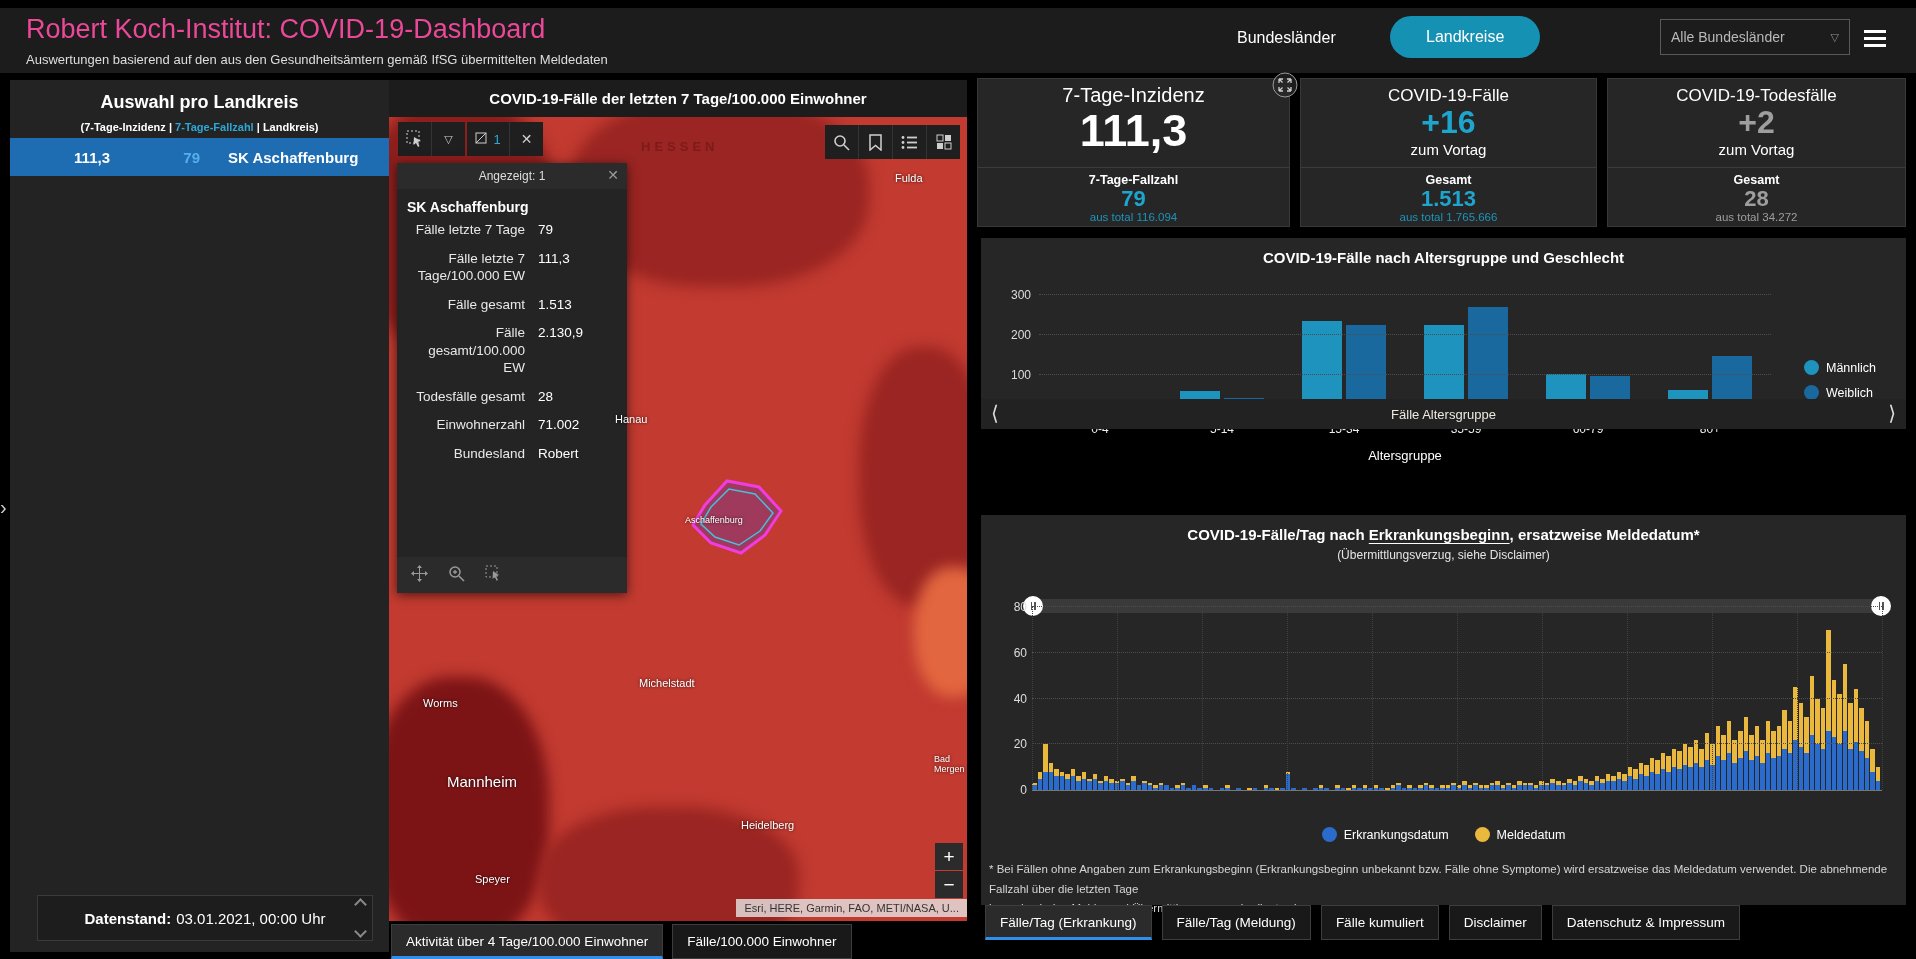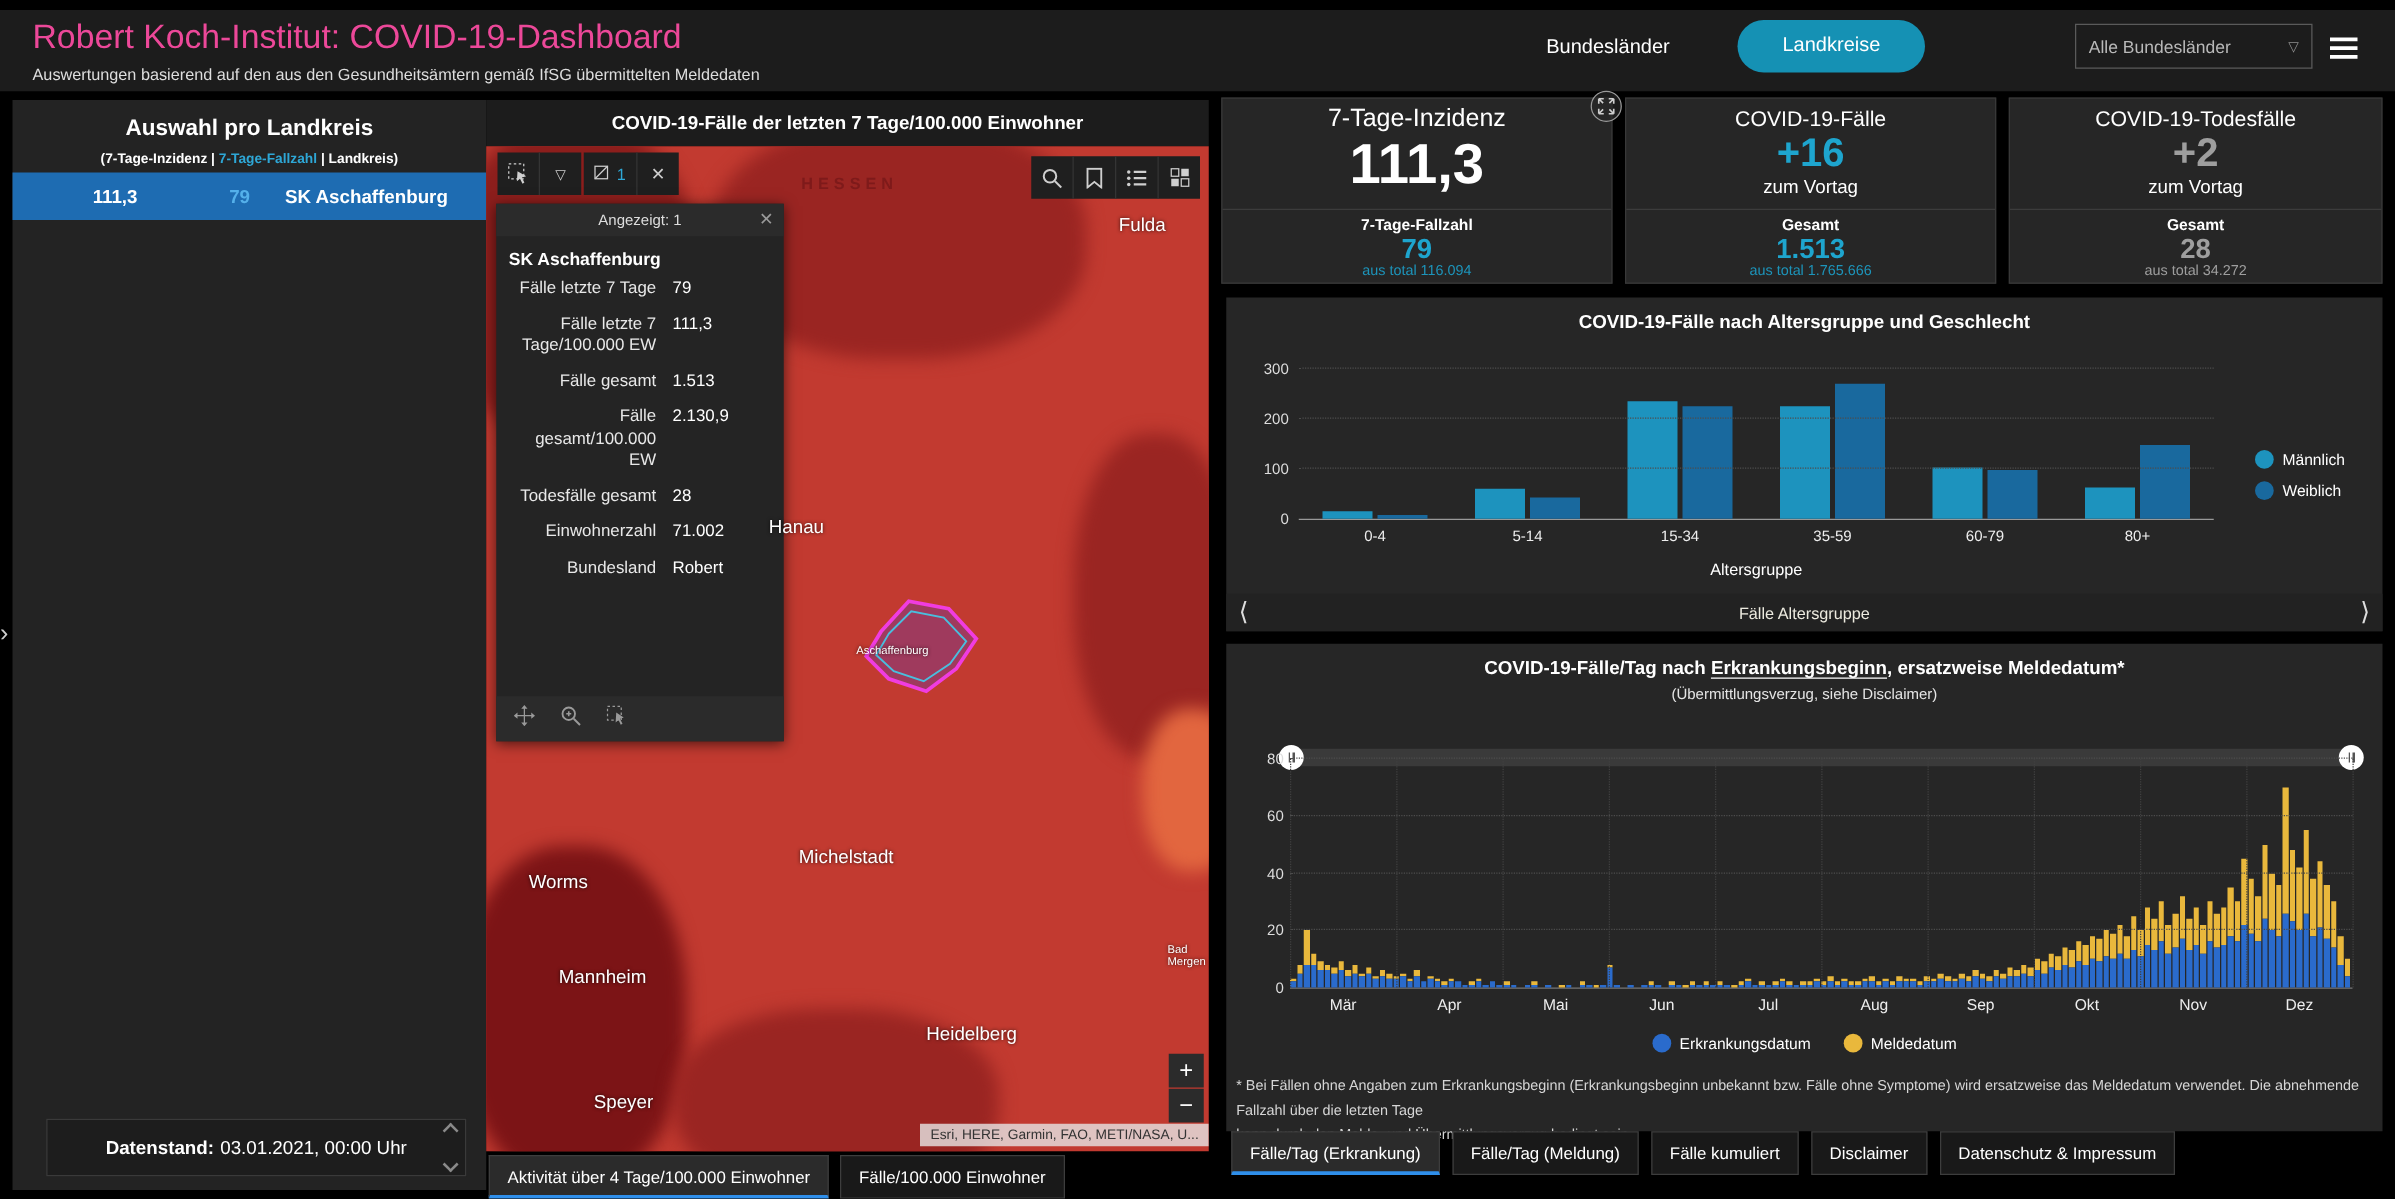--- a/index.html
+++ b/index.html
@@ -36,21 +36,21 @@
   .chev.up{transform:rotate(-135deg);}
   .chev.down{transform:rotate(45deg);}
   #ds-scroll{position:absolute;right:5px;top:4px;bottom:4px;display:flex;flex-direction:column;justify-content:space-between;align-items:center;width:14px;}
   #edge-arrow{position:absolute;left:0px;top:496px;color:#cfcfcf;font-size:20px;}
   
   #map-panel{position:absolute;left:389px;top:80px;width:578px;height:879px;}
   #map-title{height:37px;background:#1c1c1c;display:flex;align-items:center;justify-content:center;
              font-size:15px;font-weight:bold;}
   #map-body{position:absolute;left:0;top:37px;width:578px;height:804px;background:#c23a30;overflow:hidden;}
   .patch{position:absolute;border-radius:45%;filter:blur(7px);}
-  .city{position:absolute;font-size:15px;color:#fff;text-shadow:0 0 3px rgba(0,0,0,.8);}
+  .city{position:absolute;font-size:11px;color:#fff;text-shadow:0 0 3px rgba(0,0,0,.8);}
   .city.big{font-size:15px;}
   .city.tiny{font-size:9px;}
   .city.region{font-size:13px;font-weight:bold;letter-spacing:4px;color:#7e1a1a;text-shadow:none;}
   .city.wrap{width:44px;white-space:normal;line-height:1.1;}
   .mtool{position:absolute;background:#1f1f1f;display:flex;align-items:stretch;height:34px;}
   .mtool .cell{width:33px;display:flex;align-items:center;justify-content:center;border-right:1px solid #343434;cursor:pointer;color:#cfcfcf;}
   .mtool .cell:last-child{border-right:none;}
   #popup{position:absolute;left:8px;top:46px;width:230px;height:430px;background:#242424;box-shadow:0 2px 10px rgba(0,0,0,.6);}
   #popup-hdr{height:26px;background:#2b2b2b;display:flex;align-items:center;justify-content:center;font-size:12px;color:#ddd;position:relative;}
   #popup-close{position:absolute;right:8px;top:4px;color:#9a9a9a;font-size:14px;cursor:pointer;}
@@ -74,21 +74,21 @@
   .c-title.xl{font-size:20px;margin-top:5px;}
   .c-big{font-size:32px;font-weight:bold;line-height:1.05;}
   .c-big.xl{font-size:45px;}
   .c-mid{font-size:15px;margin-top:1px;}
   .c-sublabel{font-size:12.5px;font-weight:bold;margin-top:5px;}
   .c-subval{font-size:22px;font-weight:bold;line-height:1.1;}
   .c-subtotal{font-size:11.5px;}
   #expand-ic{position:absolute;left:1272px;top:72px;cursor:pointer;}
   
   .panel{position:absolute;left:981px;width:925px;background:#262626;}
-  #age-panel{top:238px;height:267px;}
+  #age-panel{top:238px;height:191px;}
   #daily-panel{top:515px;height:390px;}
   .ch-title{text-align:center;font-size:15px;font-weight:bold;padding-top:11px;}
   .ch-sub{text-align:center;font-size:12px;color:#e5e5e5;margin-top:5px;}
   .hgrid{position:absolute;left:0;right:0;border-top:1px dotted #4d4d4d;}
   .vgrid{position:absolute;top:0;bottom:0;border-left:1px dotted #404040;}
   .ylab{position:absolute;right:0;font-size:12px;color:#ddd;}
   
   #age-plot{position:absolute;left:58px;top:57px;width:732px;height:120px;border-bottom:1px solid #999;}
   #age-ylabs{position:absolute;left:10px;top:57px;width:40px;height:120px;}
   #age-groups{position:absolute;left:0;top:0;width:100%;height:100%;display:flex;}
@@ -1060,32 +1060,20 @@
         </div>
         <div class="dbar">
           <div style="height: 22.875px; background: rgb(233, 184, 60);"></div>
           <div style="height: 18.3px; background: rgb(42, 107, 204);"></div>
         </div>
         <div class="dbar">
           <div style="height: 13.725px; background: rgb(233, 184, 60);"></div>
           <div style="height: 9.15px; background: rgb(42, 107, 204);"></div>
         </div>
       </div>
-    <div id="daily-months">
-        <div>Mär</div>
-        <div>Apr</div>
-        <div>Mai</div>
-        <div>Jun</div>
-        <div>Jul</div>
-        <div>Aug</div>
-        <div>Sep</div>
-        <div>Okt</div>
-        <div>Nov</div>
-        <div>Dez</div>
-      </div>
     <div id="daily-legend">
         <div class="leg-item">
           <span class="leg-dot" style="background: rgb(42, 107, 204);"></span>
           <span>Erkrankungsdatum</span>
         </div>
         <div class="leg-item">
           <span class="leg-dot" style="background: rgb(233, 184, 60);"></span>
           <span>Meldedatum</span>
         </div>
       </div>

